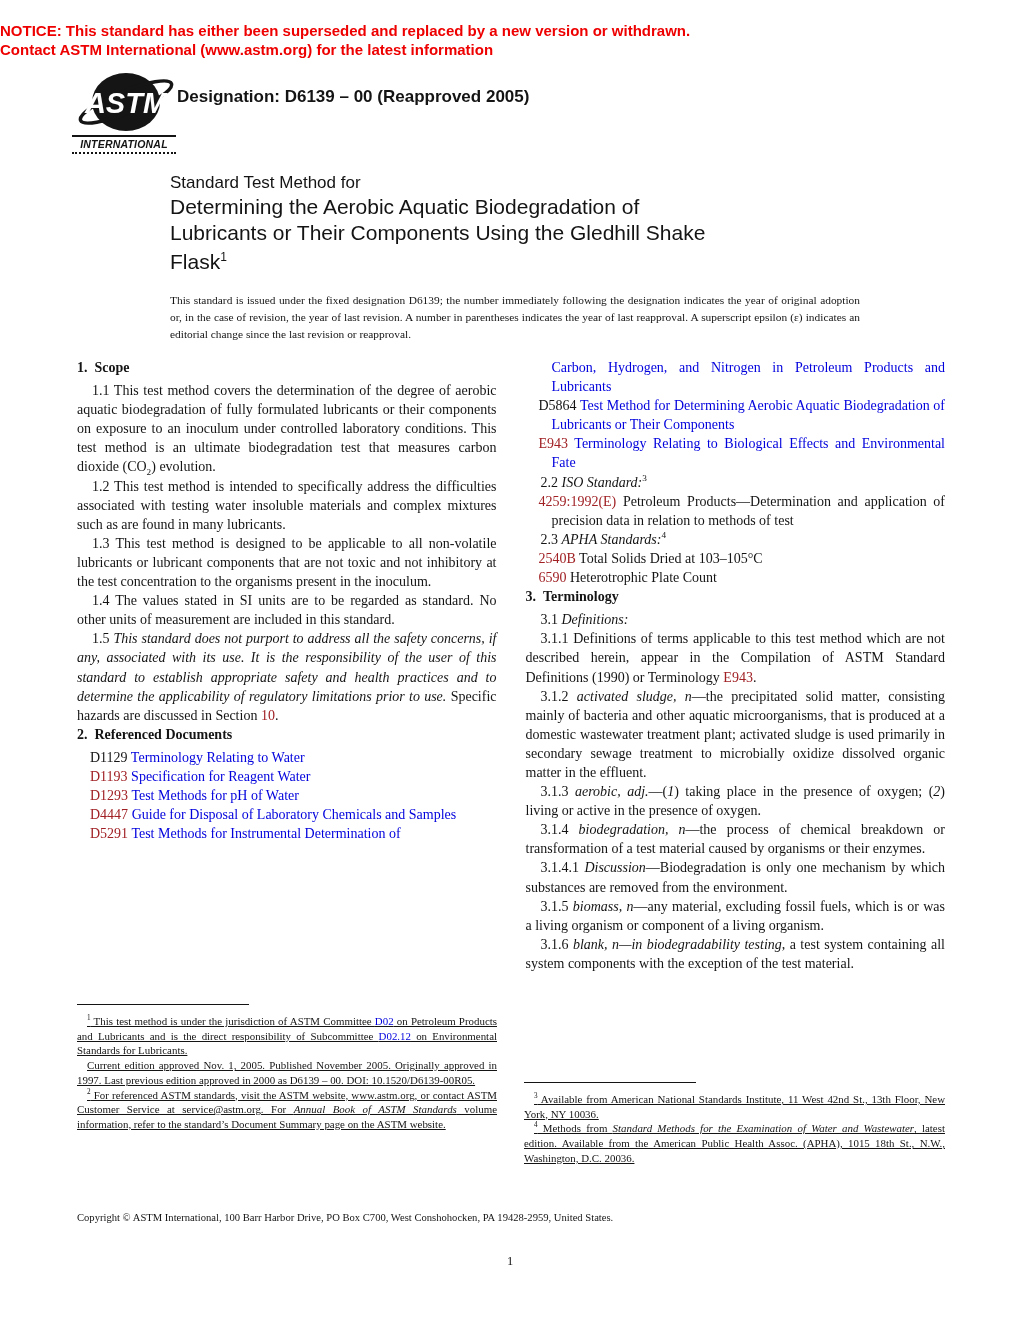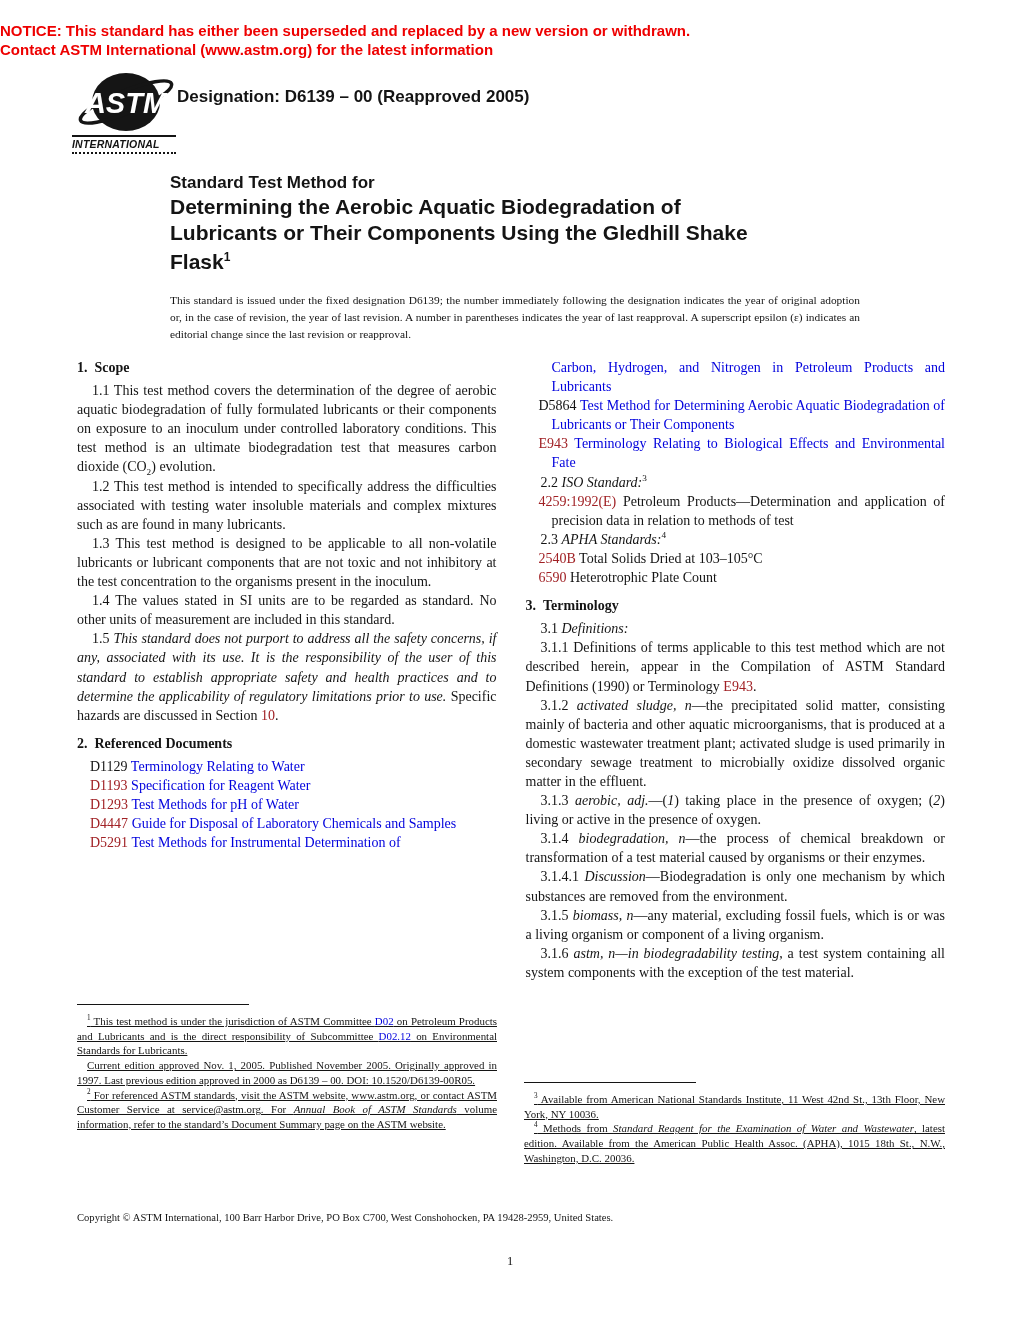--- a/index.html
+++ b/index.html
@@ -10,41 +10,41 @@
   }
   .notice {
     position:absolute; top:21px; left:0; width:100%; text-align:left;
     font-family:"Liberation Sans", sans-serif; font-weight:bold;
     font-size:15px; line-height:19px; color:var(--notice-red, #ee0000);
   }
   .logo { position:absolute; left:72px; top:72px; width:104px; }
   .logo svg { display:block; margin:0 auto; }
   .logo-sub {
     font-family:"Liberation Sans", sans-serif; font-style:italic; font-weight:bold;
-    font-size:10.5px; letter-spacing:0.2px; text-align:left; color:#141414;
+    font-size:10.5px; letter-spacing:0.2px; text-align:center; color:#141414;
     border-top:2px solid #141414; border-bottom:2px dotted #141414; padding:1px 0 2px 0;
   }
   .designation {
     position:absolute; left:177px; top:87px;
     font-family:"Liberation Sans", sans-serif; font-weight:bold; font-size:17px;
   }
   .title-block {
     position:absolute; left:170px; top:171px; width:710px;
-    font-family:"Liberation Sans", sans-serif; font-weight:bold;
+    font-family:"Liberation Sans", sans-serif; font-weight:normal;
   }
   .title-small { font-size:17px; line-height:23px; }
   .title-large { font-size:21px; line-height:25.5px; }
   .title-large sup { font-size:12px; }
   .issue-note {
     position:absolute; left:170px; top:292px; width:690px;
     font-size:11.4px; line-height:16.9px; text-align:justify;
   }
   .cols { position:absolute; left:77px; top:358px; width:868px; display:flex; gap:29px; }
   .col { width:419.5px; font-size:14px; line-height:19.1px; text-align:justify; }
-  .blk.h { font-weight:bold; margin-top:9px; margin-bottom:4px; }
+  .blk.h { font-weight:bold; margin-bottom:4px; }
   .col .blk.h:first-child { margin-top:0; }
   .blk.p { text-indent:15px; }
   .blk.ref { padding-left:26px; text-indent:-13px; }
   .blk.refc { padding-left:26px; }
   .i { font-style:italic; }
   .blue { color:var(--link-blue, #0000dd); }
   .red { color:var(--link-red, #a02024); }
   .sup { vertical-align:super; font-size:0.66em; line-height:0; }
   .sub { vertical-align:sub; font-size:0.66em; line-height:0; }
   .footnotes { position:absolute; font-size:10.9px; line-height:14.7px; text-align:justify; }
@@ -110,28 +110,28 @@
       <div class="blk ref"><span class="red">2540B</span><span> Total Solids Dried at 103–105°C</span></div>
       <div class="blk ref"><span class="red">6590</span><span>  Heterotrophic Plate Count</span></div>
       <div class="blk h"><span>3. Terminology</span></div>
       <div class="blk p"><span>3.1 </span><span class="i">Definitions:</span></div>
       <div class="blk p"><span>3.1.1 Definitions of terms applicable to this test method which are not described herein, appear in the Compilation of ASTM Standard Definitions (1990) or Terminology </span><span class="red">E943</span><span>.</span></div>
       <div class="blk p"><span>3.1.2 </span><span class="i">activated sludge, n</span><span>—the precipitated solid matter, consisting mainly of bacteria and other aquatic microorganisms, that is produced at a domestic wastewater treatment plant; activated sludge is used primarily in secondary sewage treatment to microbially oxidize dissolved organic matter in the effluent.</span></div>
       <div class="blk p"><span>3.1.3 </span><span class="i">aerobic, adj.</span><span>—(</span><span class="i">1</span><span>) taking place in the presence of oxygen; (</span><span class="i">2</span><span>) living or active in the presence of oxygen.</span></div>
       <div class="blk p"><span>3.1.4 </span><span class="i">biodegradation, n</span><span>—the process of chemical breakdown or transformation of a test material caused by organisms or their enzymes.</span></div>
       <div class="blk p"><span>3.1.4.1 </span><span class="i">Discussion</span><span>—Biodegradation is only one mechanism by which substances are removed from the environment.</span></div>
       <div class="blk p"><span>3.1.5 </span><span class="i">biomass, n</span><span>—any material, excluding fossil fuels, which is or was a living organism or component of a living organism.</span></div>
-      <div class="blk p"><span>3.1.6 </span><span class="i">astm, n—in biodegradability testing</span><span>, a test system containing all system components with the exception of the test material.</span></div>
+      <div class="blk p"><span>3.1.6 </span><span class="i">blank, n—in biodegradability testing</span><span>, a test system containing all system components with the exception of the test material.</span></div>
     </div>
 </div>
 
 <div class="footnotes footnotes-left">
     <div class="blk fn"><span class="sup">1</span><span> This test method is under the jurisdiction of ASTM Committee </span><span class="blue">D02</span><span> on Petroleum Products and Lubricants  and is the direct responsibility of Subcommittee </span><span class="blue">D02.12</span><span> on Environmental Standards for Lubricants.</span></div>
     <div class="blk fn"><span>Current edition approved Nov. 1, 2005. Published November 2005. Originally approved in 1997. Last previous edition approved in 2000 as D6139 – 00. DOI: 10.1520/D6139-00R05.</span></div>
     <div class="blk fn"><span class="sup">2</span><span> For referenced ASTM standards, visit the ASTM website, www.astm.org, or contact ASTM Customer Service at service@astm.org. For </span><span class="i">Annual Book of ASTM Standards</span><span> volume information, refer to the standard’s Document Summary page on the ASTM website.</span></div>
   </div>
 <div class="footnotes footnotes-right">
     <div class="blk fn"><span class="sup">3</span><span> Available from American National Standards Institute, 11 West 42nd St., 13th Floor, New York, NY 10036.</span></div>
-    <div class="blk fn"><span class="sup">4</span><span> Methods from </span><span class="i">Standard Reagent for the Examination of Water and Wastewater</span><span>, latest edition. Available from the American Public Health Assoc. (APHA), 1015 18th St., N.W., Washington, D.C. 20036.</span></div>
+    <div class="blk fn"><span class="sup">4</span><span> Methods from </span><span class="i">Standard Methods for the Examination of Water and Wastewater</span><span>, latest edition. Available from the American Public Health Assoc. (APHA), 1015 18th St., N.W., Washington, D.C. 20036.</span></div>
   </div>
 
 <div class="copyright">Copyright © ASTM International, 100 Barr Harbor Drive, PO Box C700, West Conshohocken, PA 19428-2959, United States.</div>
 <div class="pageno">1</div>
 
 </body></html>

